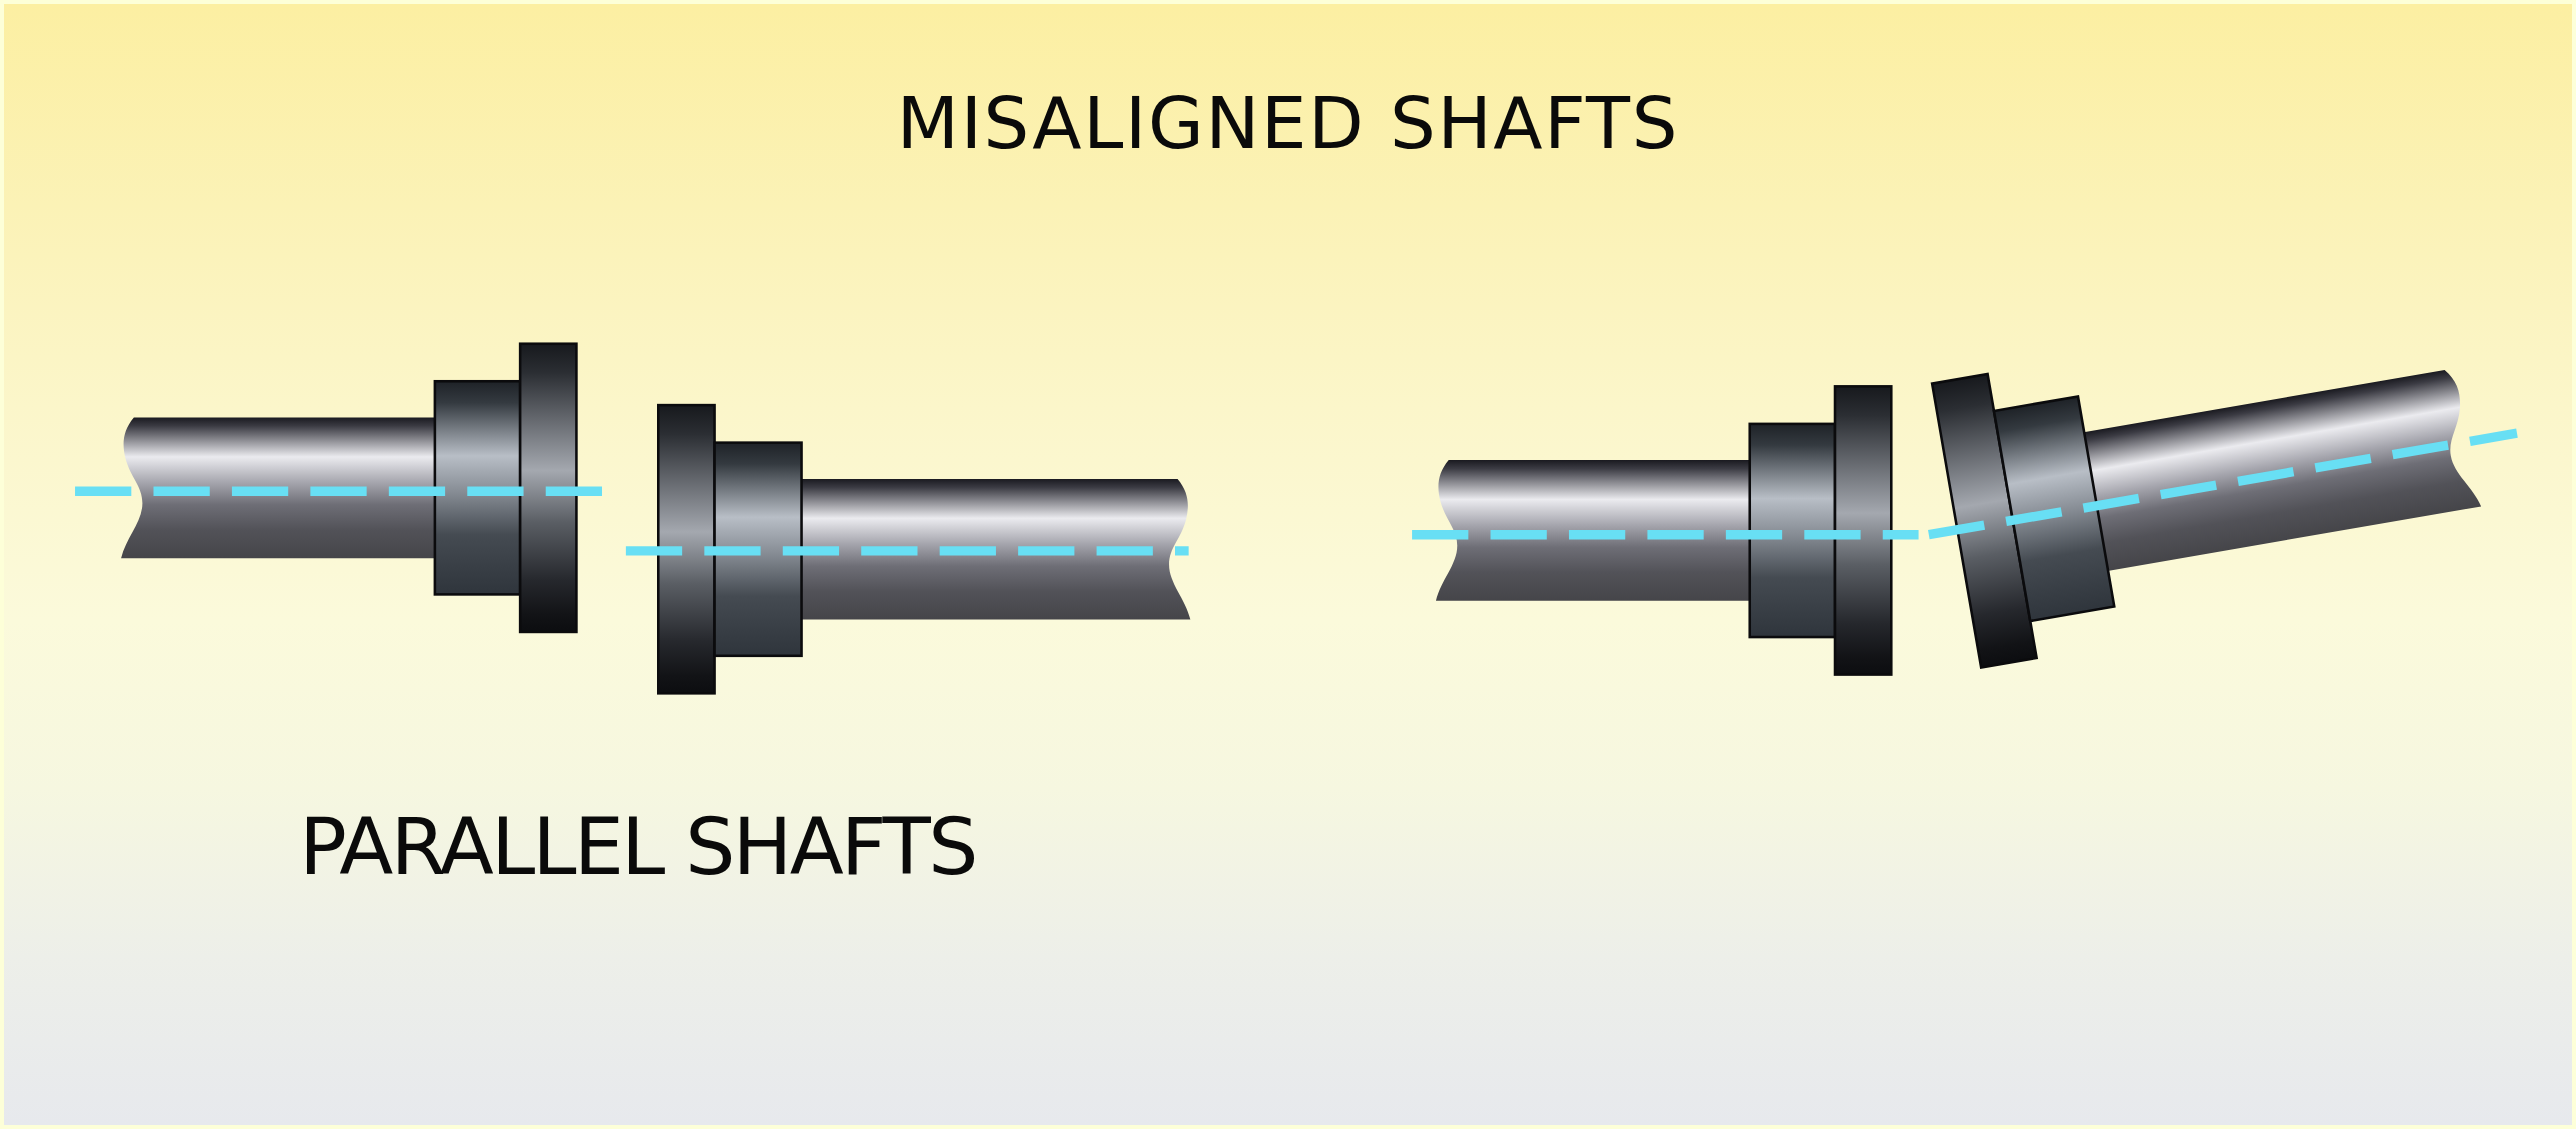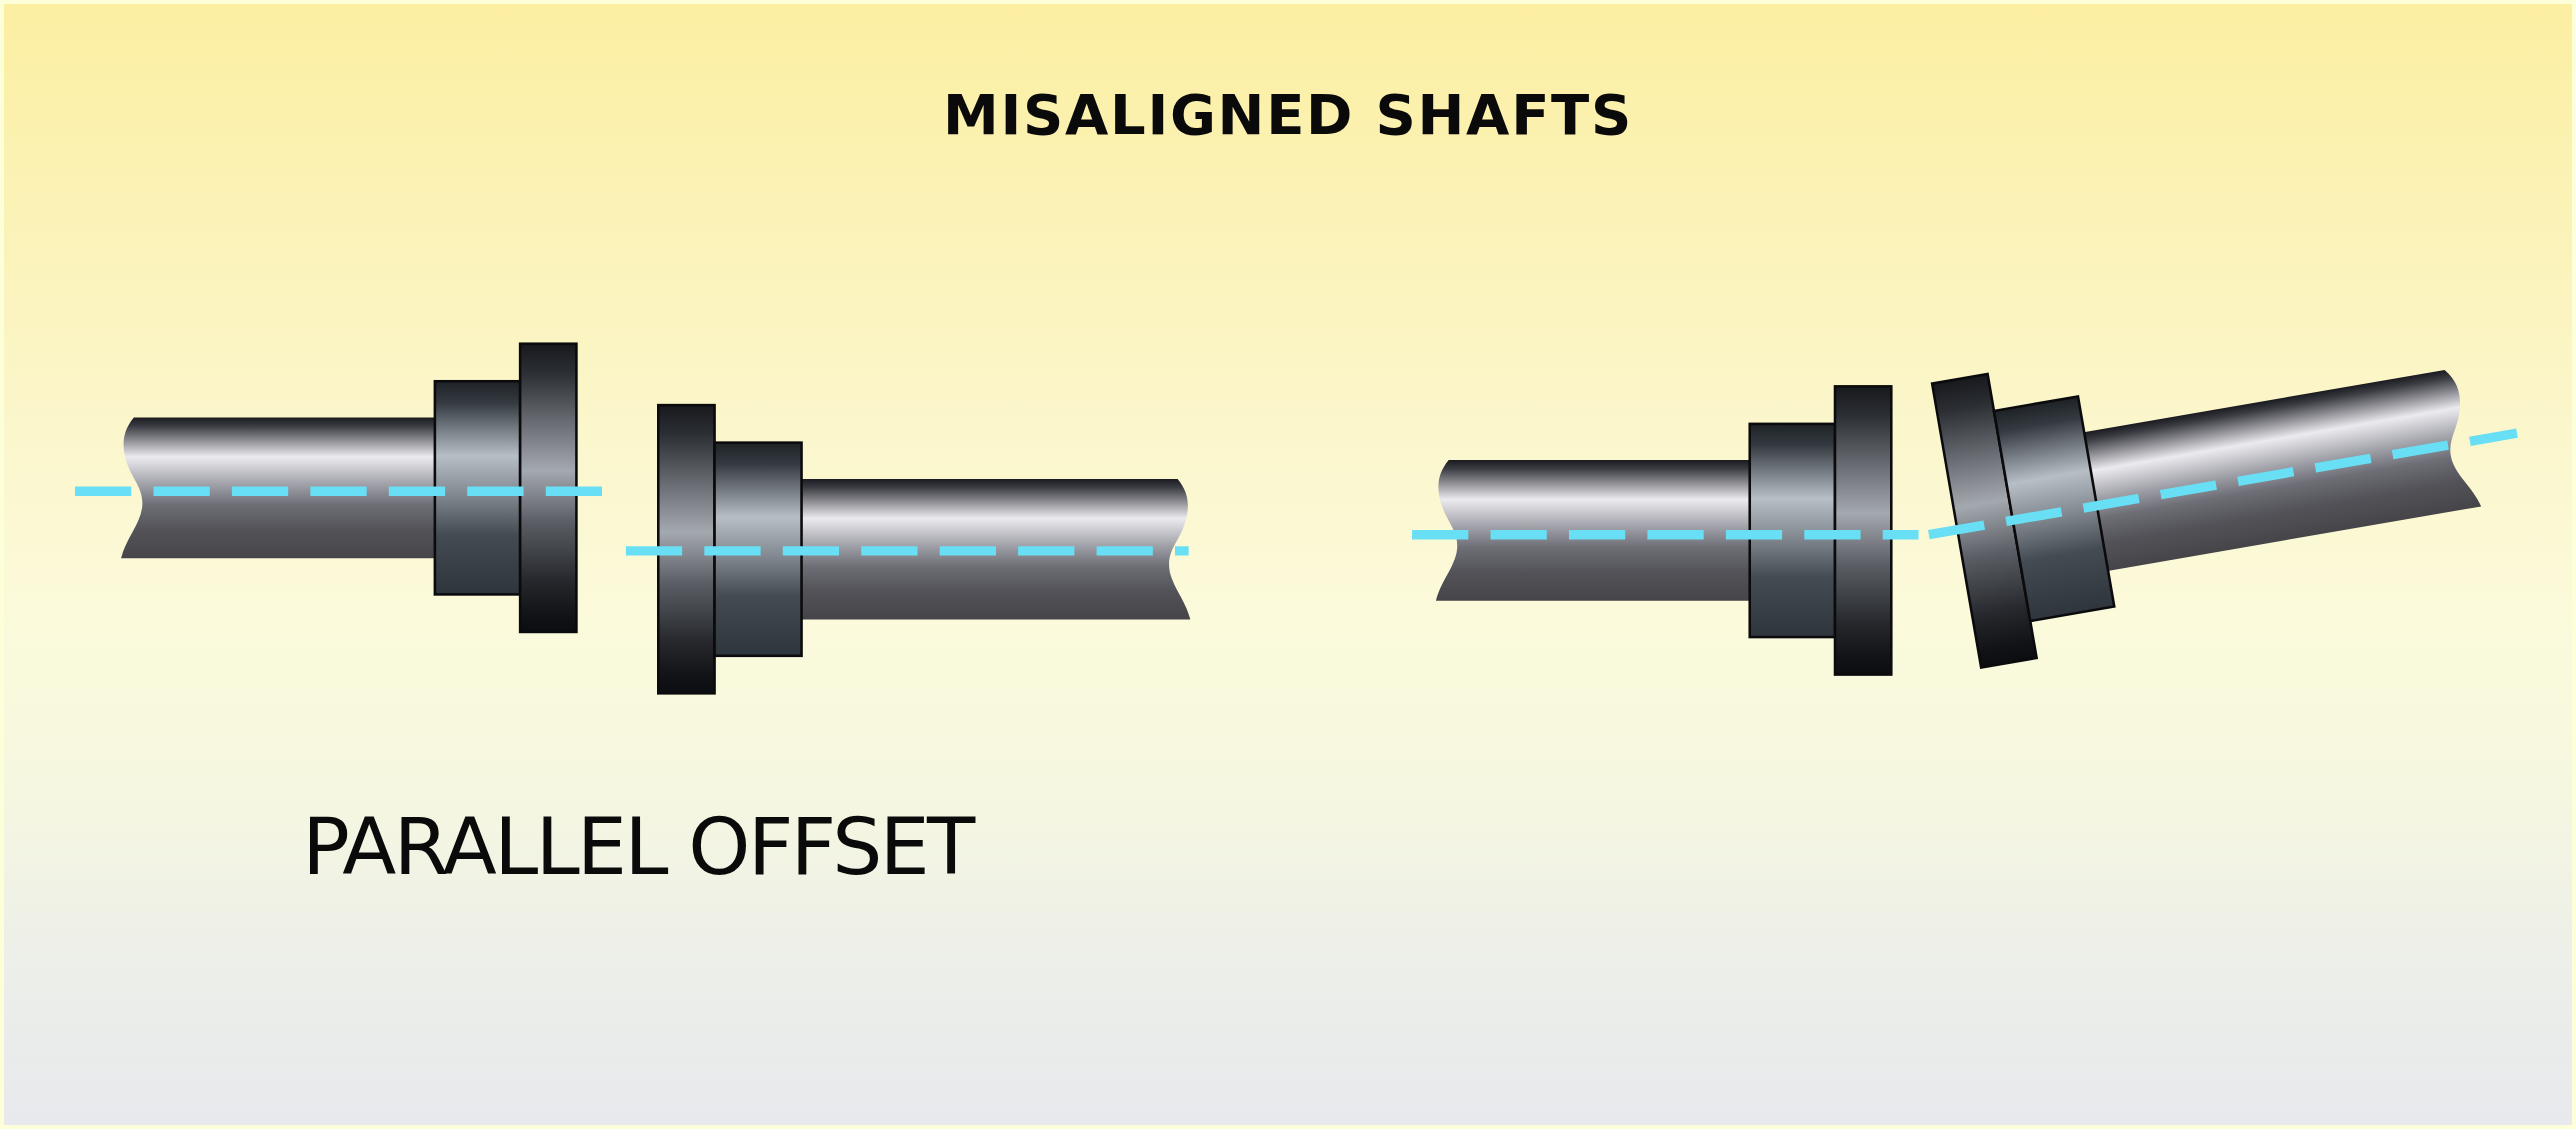--- a/index.html
+++ b/index.html
@@ -23,22 +23,22 @@
       #FBF6CA 36%,
       var(--background-middle, #FBFADB) 55%,
       #F6F7E0 70%,
       #EDEFE9 85%,
       var(--background-bottom, #E7E9ED) 100%);
   }
   .title {
     position: absolute;
     left: 0; right: 0; top: 84px;
     text-align: center;
-    font-size: 56px;
-    font-weight: bold;
+    font-size: 72px;
+    font-weight: normal;
     letter-spacing: 1.7px;
     color: var(--text, #0A0A0A);
     line-height: 1.1;
   }
   .diagram-label {
     position: absolute;
     top: 800px;
     width: 853px;
     text-align: center;
     font-size: 79px;
@@ -147,15 +147,15 @@
                  C 2881,662 2900,680 2906,704.5
                  L 2446,704.5 Z"></path>
         <rect class="hub-piece" x="2362" y="497" width="100" height="250" fill="url(#gradHub)"></rect>
       </g>
 
       <line class="centerline" x1="1656" y1="627" x2="2250" y2="627" stroke-dasharray="66 26"></line>
       <line class="centerline" x1="2262" y1="627" x2="2962" y2="627" stroke-dasharray="66 26" transform="rotate(-9.8 2262 627)"></line>
     </g>
   </svg>
 
-  <div class="diagram-label" id="label-parallel">PARALLEL OFFSET</div>
+  <div class="diagram-label" id="label-parallel">PARALLEL SHAFTS</div>
 </div>
 
 
 </body></html>

